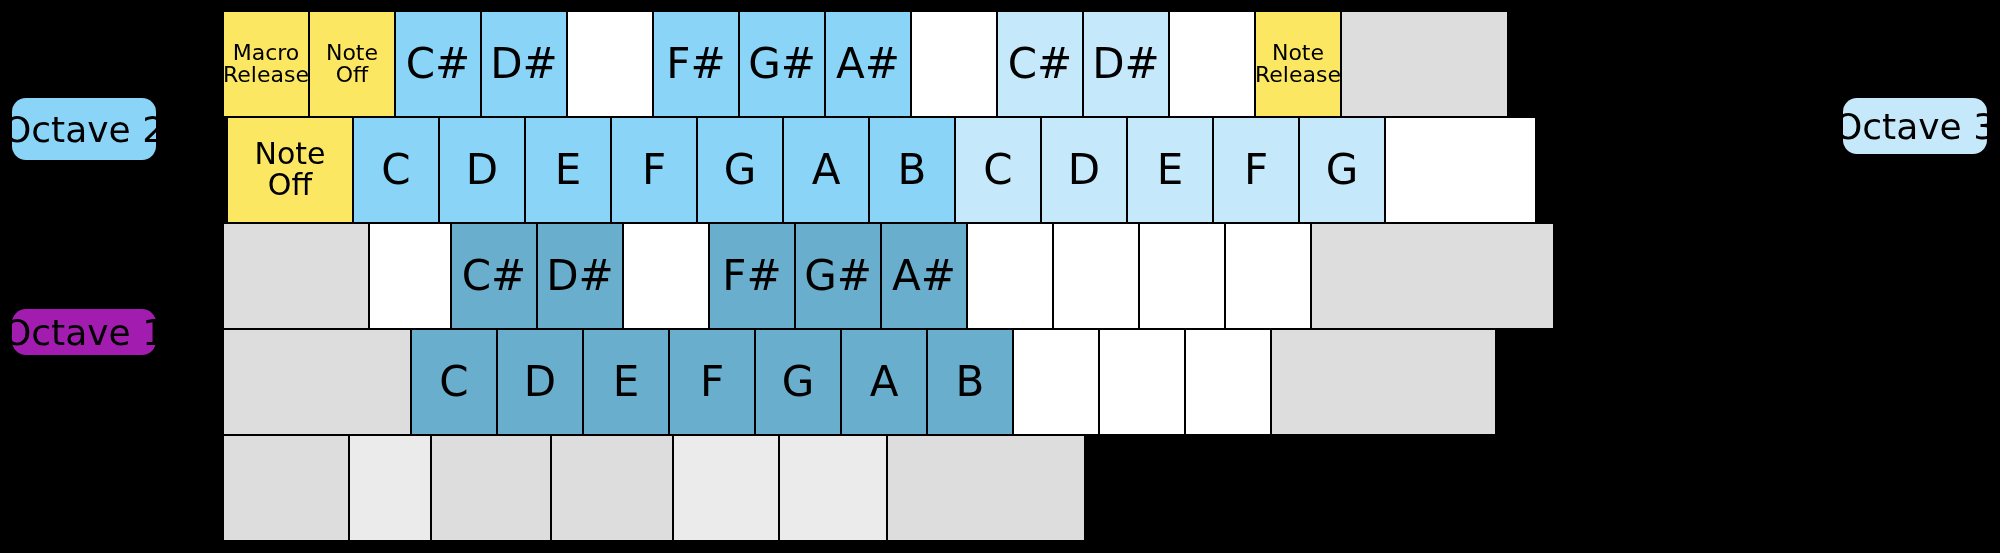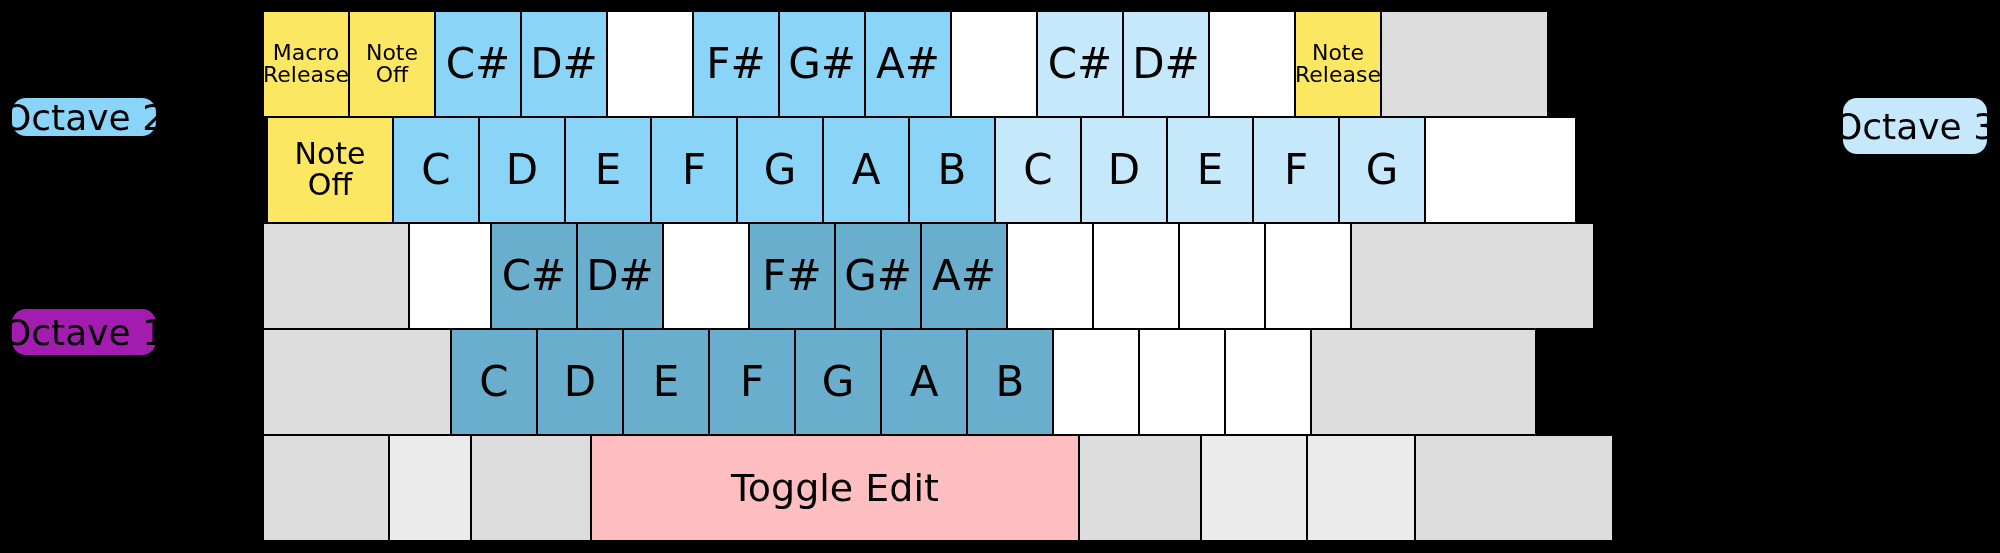--- a/index.html
+++ b/index.html
@@ -25,21 +25,20 @@
     left: 222px;
     top: 12px;
     width: 1557px;
     height: 529px;
   }
   .kbd-row {
     position: absolute;
     left: 0;
     height: 106px;
     display: flex;
-    margin-left: 40px;
   }
   .key {
     box-sizing: border-box;
     border: 2px solid #000000;
     margin-left: -2px;
     margin-top: -2px;
     display: flex;
     align-items: center;
     justify-content: center;
     text-align: center;
@@ -73,21 +72,21 @@
     display: flex;
     align-items: center;
     justify-content: center;
     border-radius: 14px;
     font-size: 36px;
     color: #000000;
     padding: 4px 16px;
     white-space: nowrap;
     box-sizing: border-box;
   }
-  #octave-2 { left: 12px;   top: 98px;  width: 144px; height: 38px; background: #8ad5f7; }
+  #octave-2 { left: 12px;   top: 98px;  width: 144px; height: 62px; background: #8ad5f7; }
   #octave-1 { left: 12px;   top: 309px; width: 144px; height: 46px; background: #a21caf; }
   #octave-3 { left: 1843px; top: 98px;  width: 144px; height: 56px; background: #c5e8fa; }
 </style>
 </head>
 <body>
 
 <div id="stage">
 
   <div id="keyboard">
       <div class="kbd-row" style="top: 0px; left: 0px;">
@@ -148,21 +147,20 @@
         <div class="key fill-steel lbl-note" style="width: 88px;">B</div>
         <div class="key fill-blank lbl-note" style="width: 88px;"></div>
         <div class="key fill-blank lbl-note" style="width: 88px;"></div>
         <div class="key fill-blank lbl-note" style="width: 88px;"></div>
         <div class="key fill-gray lbl-note" style="width: 227px;"></div>
       </div>
       <div class="kbd-row" style="top: 424px; left: 0px;">
         <div class="key fill-gray lbl-note first" style="width: 128px;"></div>
         <div class="key fill-gray2 lbl-note" style="width: 84px;"></div>
         <div class="key fill-gray lbl-note" style="width: 122px;"></div>
-        <div class="key fill-pink lbl-big" style="width: 490px;">Toggle Edit</div>
         <div class="key fill-gray lbl-note" style="width: 124px;"></div>
         <div class="key fill-gray2 lbl-note" style="width: 108px;"></div>
         <div class="key fill-gray2 lbl-note" style="width: 110px;"></div>
         <div class="key fill-gray lbl-note" style="width: 200px;"></div>
       </div>
     </div>
 
   <div class="octave-pill" id="octave-2">Octave 2</div>
 
   <div class="octave-pill" id="octave-1">Octave 1</div>

